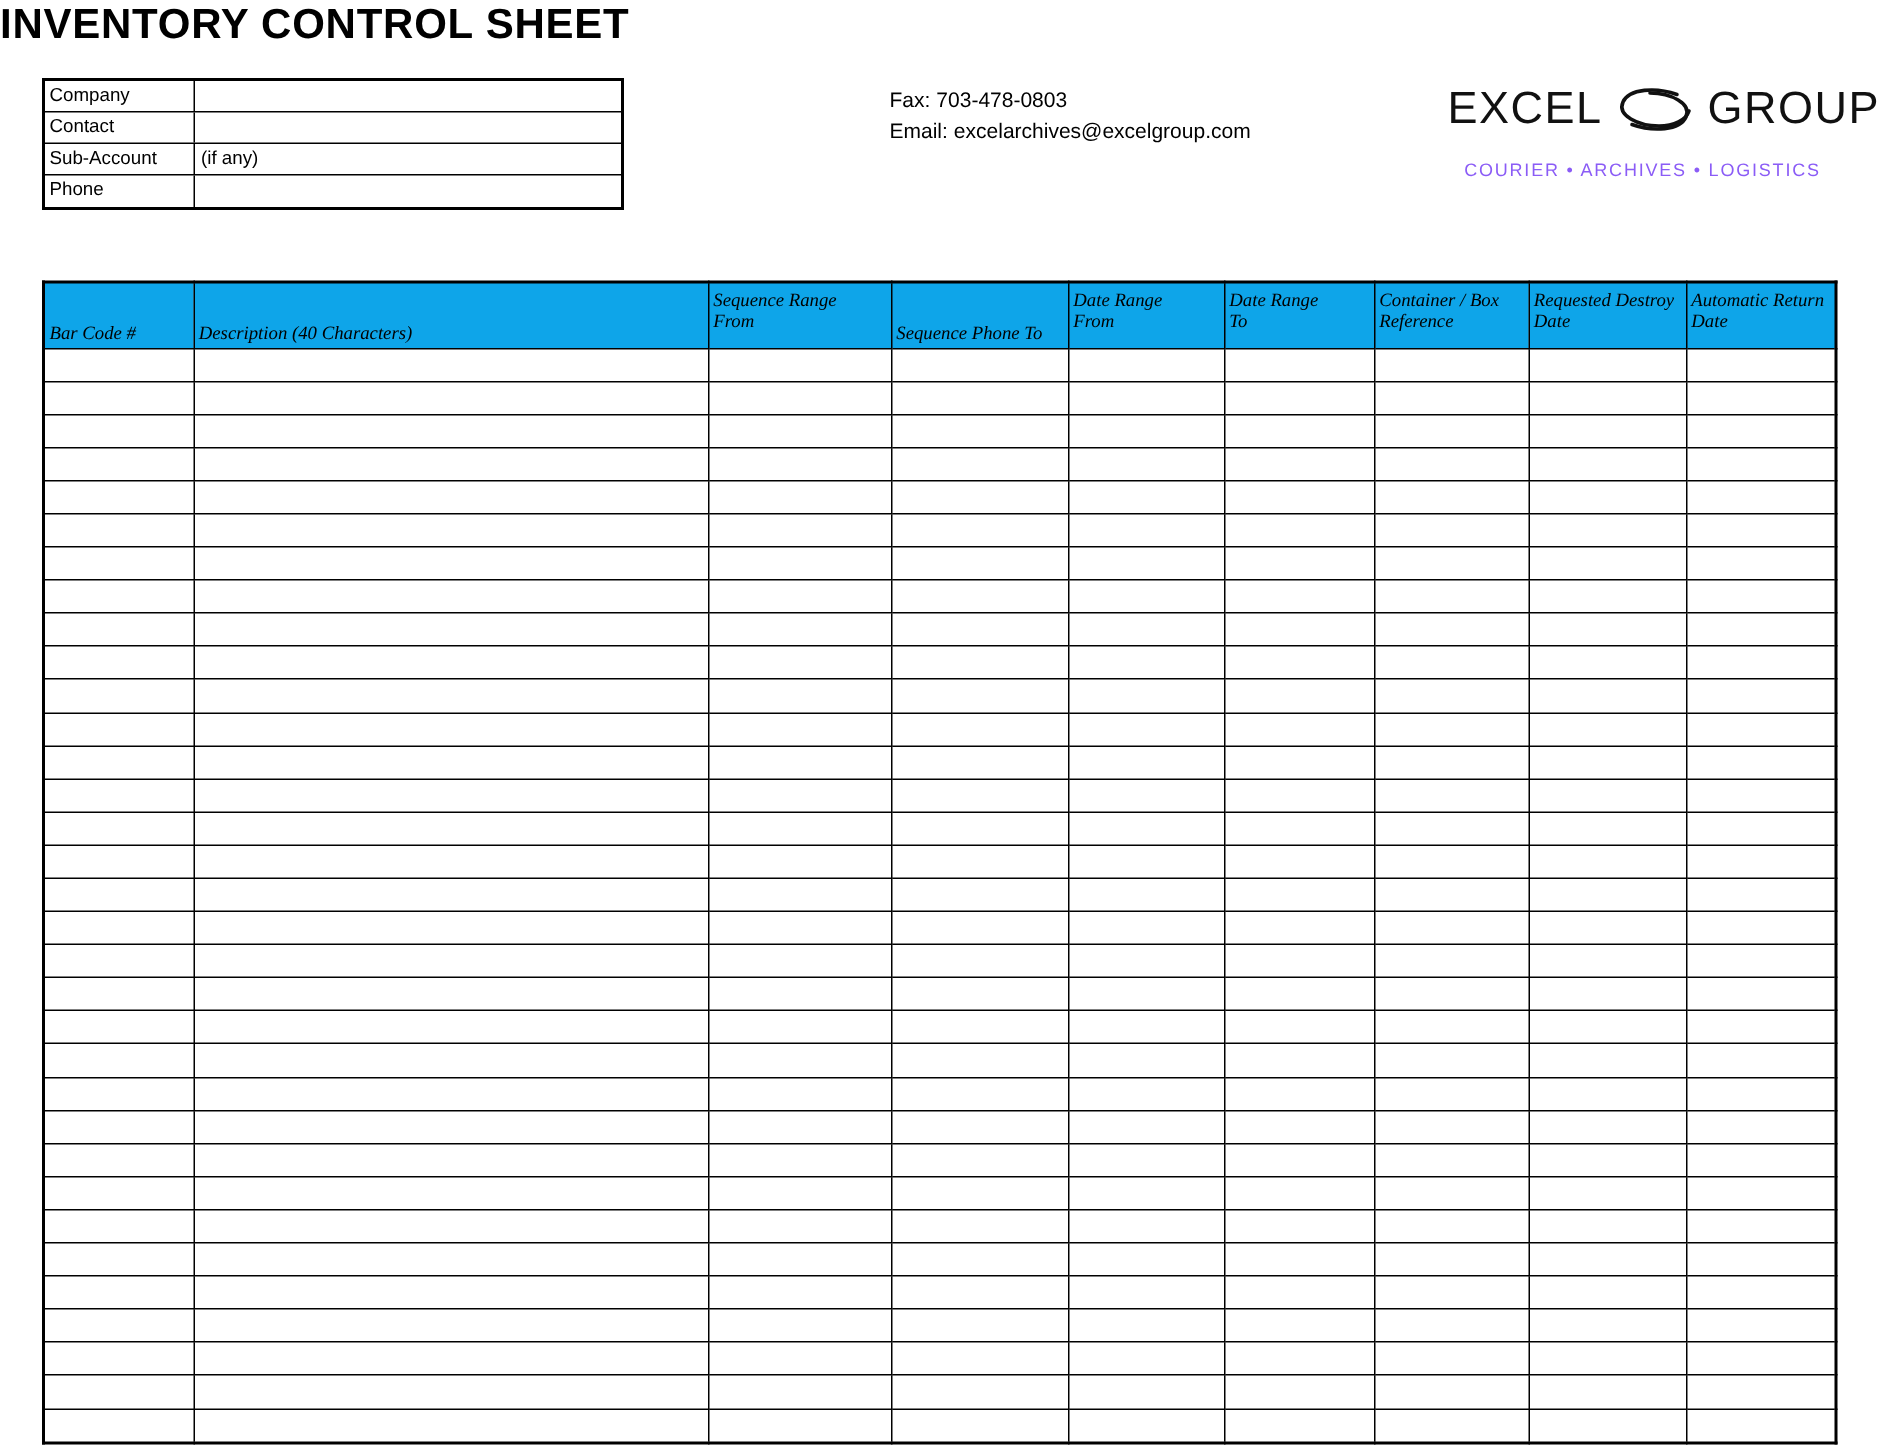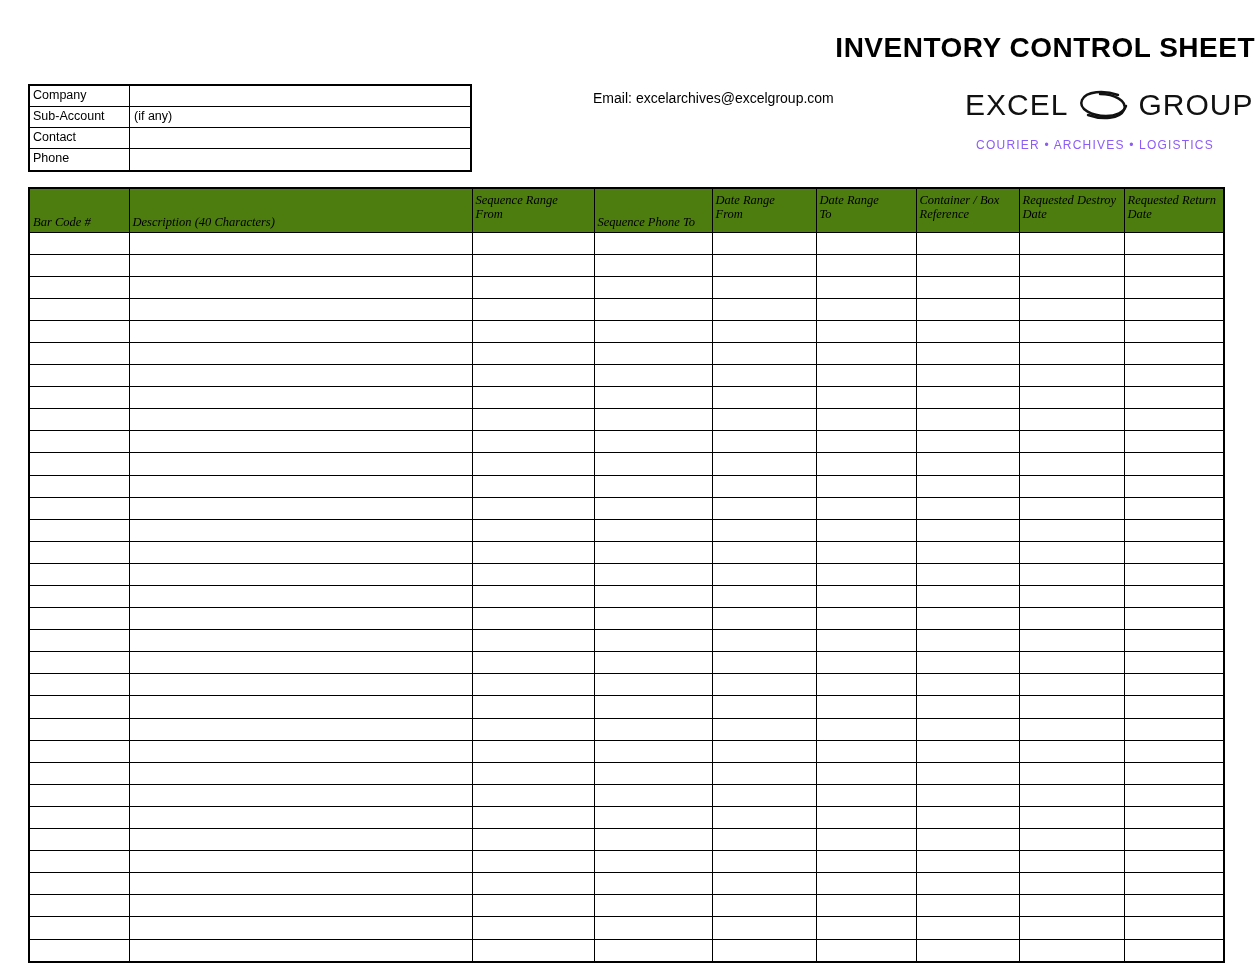--- a/index.html
+++ b/index.html
@@ -11,43 +11,42 @@
     width: 1255px;
     height: 970px;
     font-family: "Liberation Sans", sans-serif;
     color: #000000;
     position: relative;
     overflow: hidden;
   }
 
   
   .sheet-title {
-    text-align: right;
+    text-align: left;
     font-family: "Liberation Sans", sans-serif;
     font-weight: bold;
     font-size: 28px;
     letter-spacing: 0.5px;
     margin: 0;
-    padding-top: 32px;
     padding-bottom: 0;
   }
 
   
   .header-area {
     position: relative;
     height: 100px;
     margin-top: 20px;
   }
 
   
   .company-box {
     position: absolute;
     left: 28px;
     top: 0;
-    width: 444px;
+    width: 388px;
     border: 2px solid #000;
     box-sizing: border-box;
   }
   .company-row {
     display: flex;
     height: 21px;
     border-bottom: 1px solid #000;
     box-sizing: border-box;
   }
   .company-row:last-child {
@@ -139,21 +138,21 @@
     width: 1195px;
     border: 2px solid #000;
   }
   table.inv-grid th,
   table.inv-grid td {
     border: 1px solid #000;
     padding: 0;
     margin: 0;
   }
   table.inv-grid thead th {
-    background: #4d7c0f;
+    background: #0ea5e9;
     height: 44px;
     vertical-align: bottom;
     font-family: "Liberation Serif", serif;
     font-style: italic;
     font-weight: normal;
     font-size: 12.5px;
     line-height: 14px;
     text-align: left;
     padding: 2px 3px 3px 3px;
     box-sizing: border-box;
@@ -176,34 +175,37 @@
 <h1 class="sheet-title">INVENTORY CONTROL SHEET</h1>
 
 <div class="header-area">
 
   <div class="company-box">
     <div class="company-row">
       <div class="company-label">Company</div>
       <div class="company-value"></div>
     </div>
     <div class="company-row">
+      <div class="company-label">Contact</div>
+      <div class="company-value"></div>
+    </div>
+    <div class="company-row">
       <div class="company-label">Sub-Account</div>
       <div class="company-value">(if any)</div>
-    </div>
-    <div class="company-row">
-      <div class="company-label">Contact</div>
-      <div class="company-value"></div>
     </div>
     <div class="company-row">
       <div class="company-label">Phone</div>
       <div class="company-value"></div>
     </div>
   </div>
 
   <div class="contact-block">
+    <div class="contact-line">
+      <span class="contact-key">Fax:</span><span class="contact-val">703-478-0803</span>
+    </div>
     <div class="contact-line">
       <span class="contact-key">Email:</span><span class="contact-val">excelarchives@excelgroup.com</span>
     </div>
   </div>
 
   <div class="logo-block">
     <div class="logo-wordmark">
       <span class="logo-word">EXCEL</span>
       <span class="logo-swoosh">
         <svg viewBox="0 0 54 32" width="54" height="32" aria-hidden="true">
@@ -256,21 +258,21 @@
         </th>
         <th class="hdr-top">
           <span class="hdr-line">Container / Box</span>
           <span class="hdr-line">Reference</span>
         </th>
         <th class="hdr-top">
           <span class="hdr-line">Requested Destroy</span>
           <span class="hdr-line">Date</span>
         </th>
         <th class="hdr-top">
-          <span class="hdr-line">Requested Return</span>
+          <span class="hdr-line">Automatic Return</span>
           <span class="hdr-line">Date</span>
         </th>
       </tr>
     </thead>
     <tbody id="grid-body">
         <tr>
           <td></td>
           <td></td>
           <td></td>
           <td></td>

